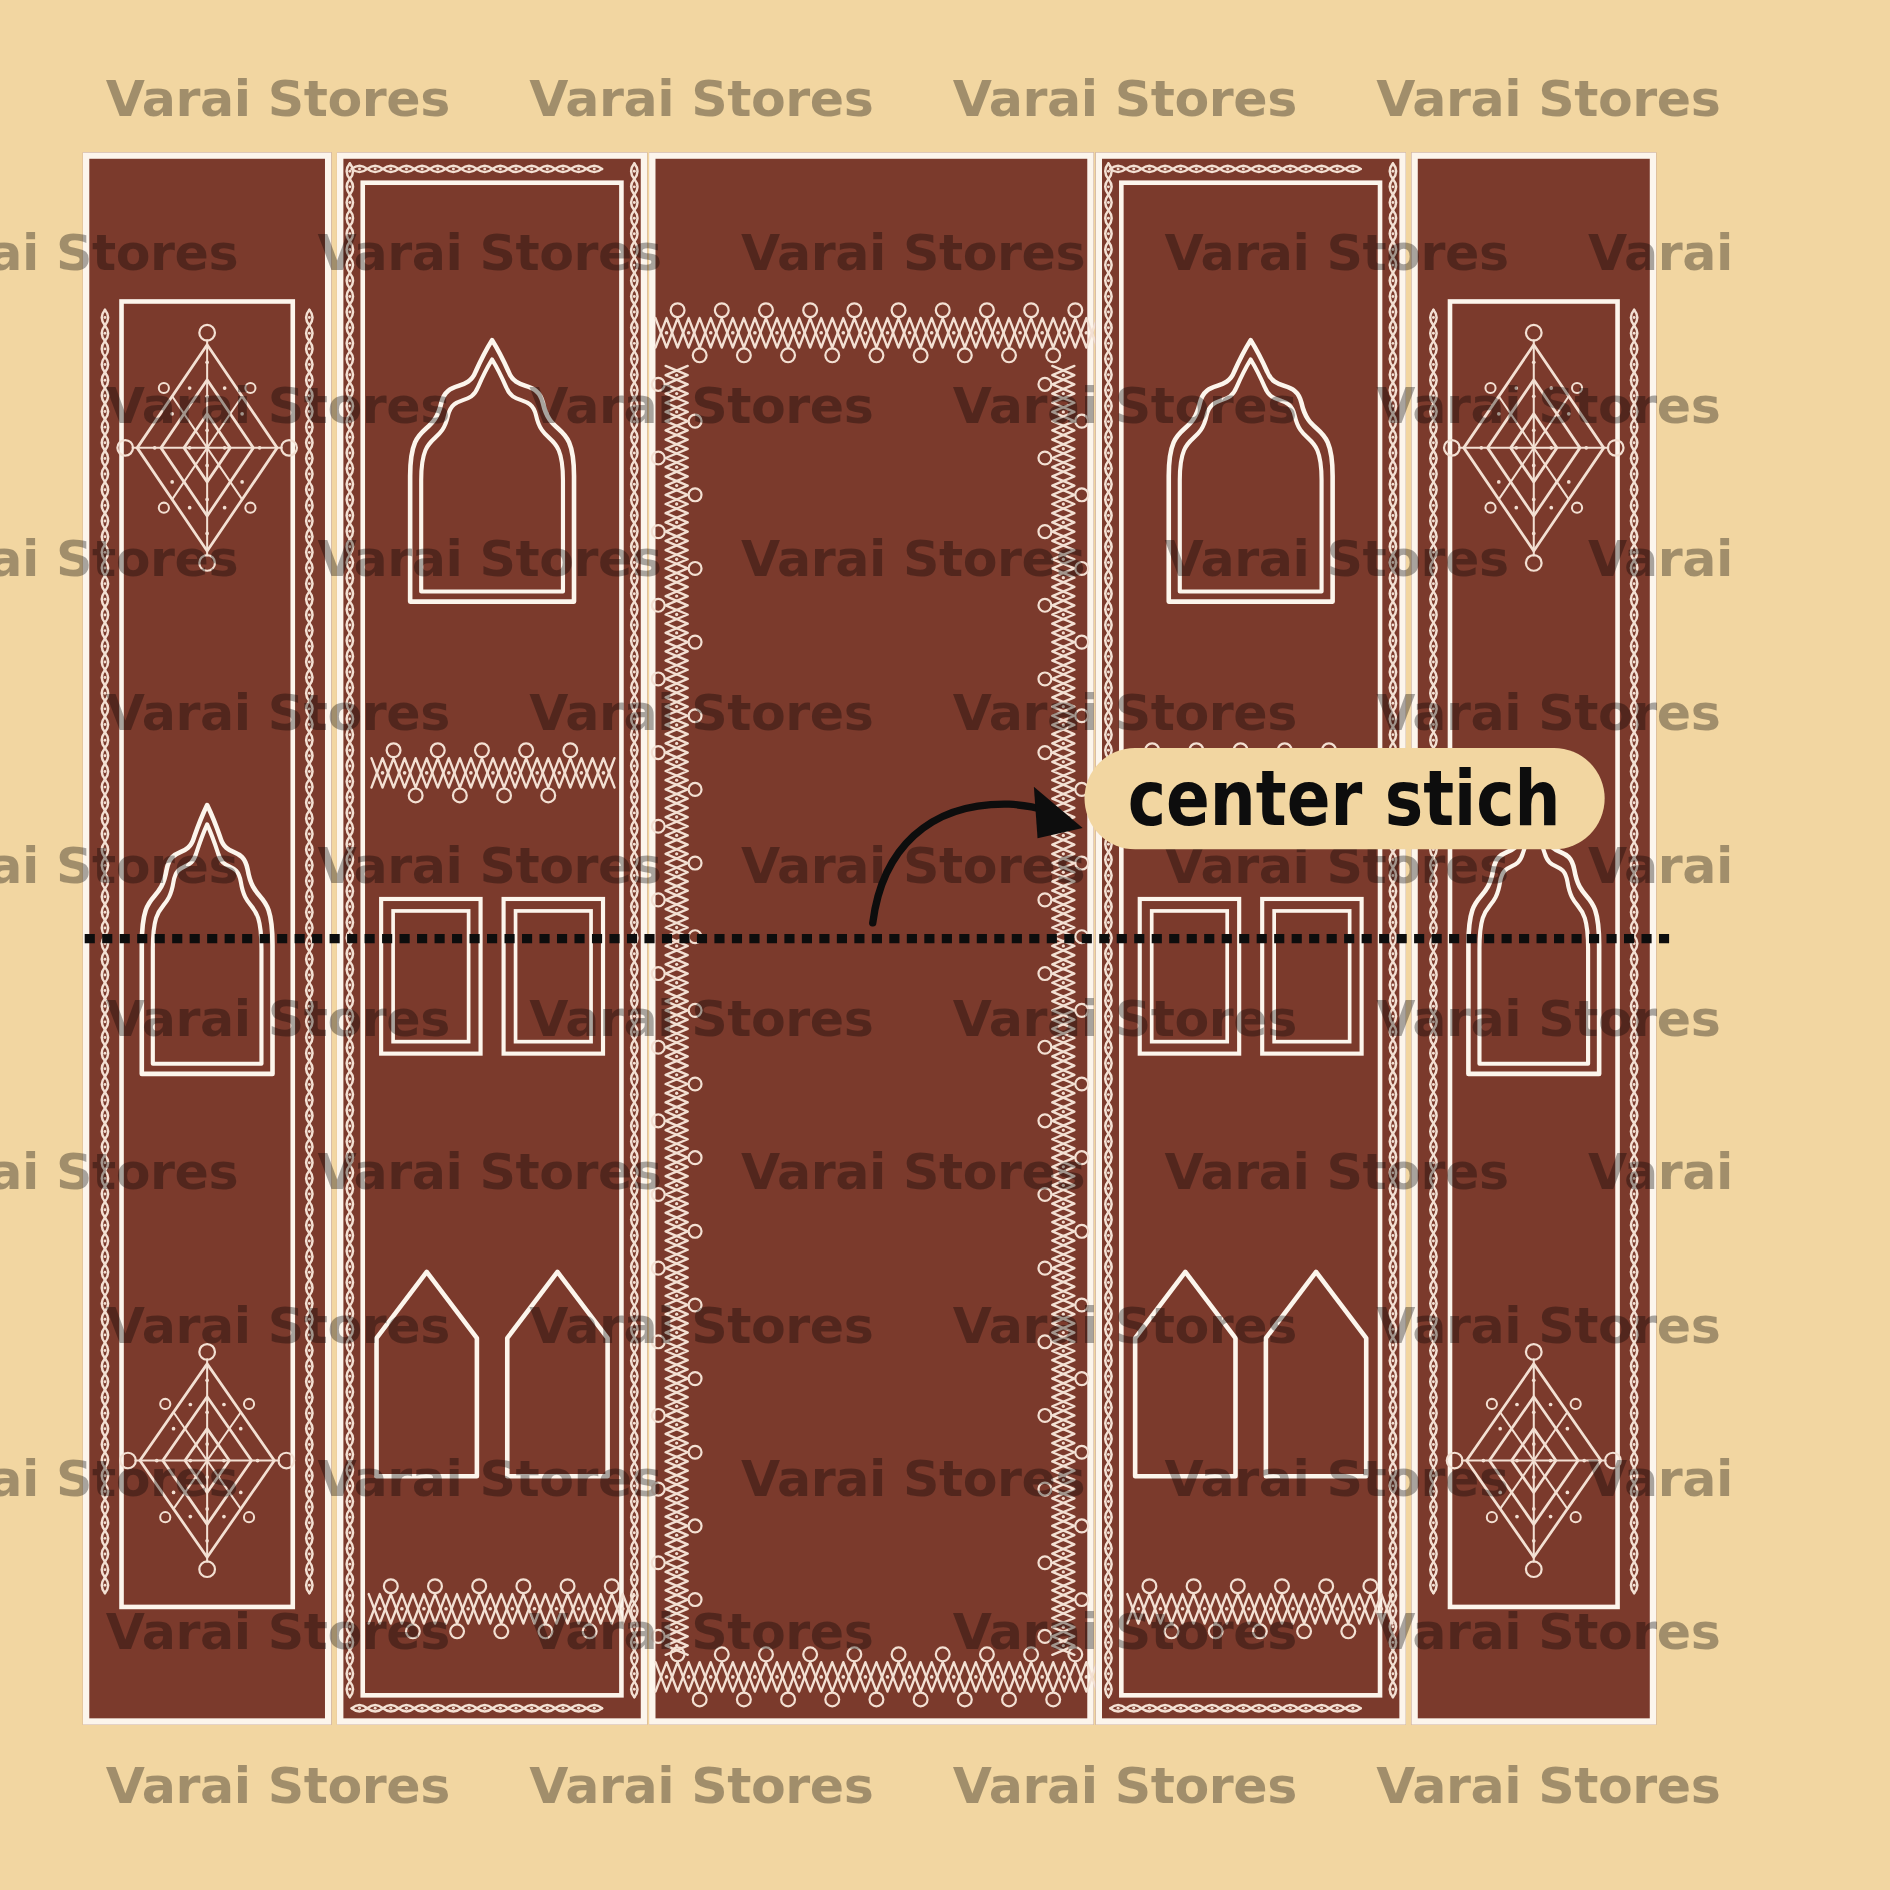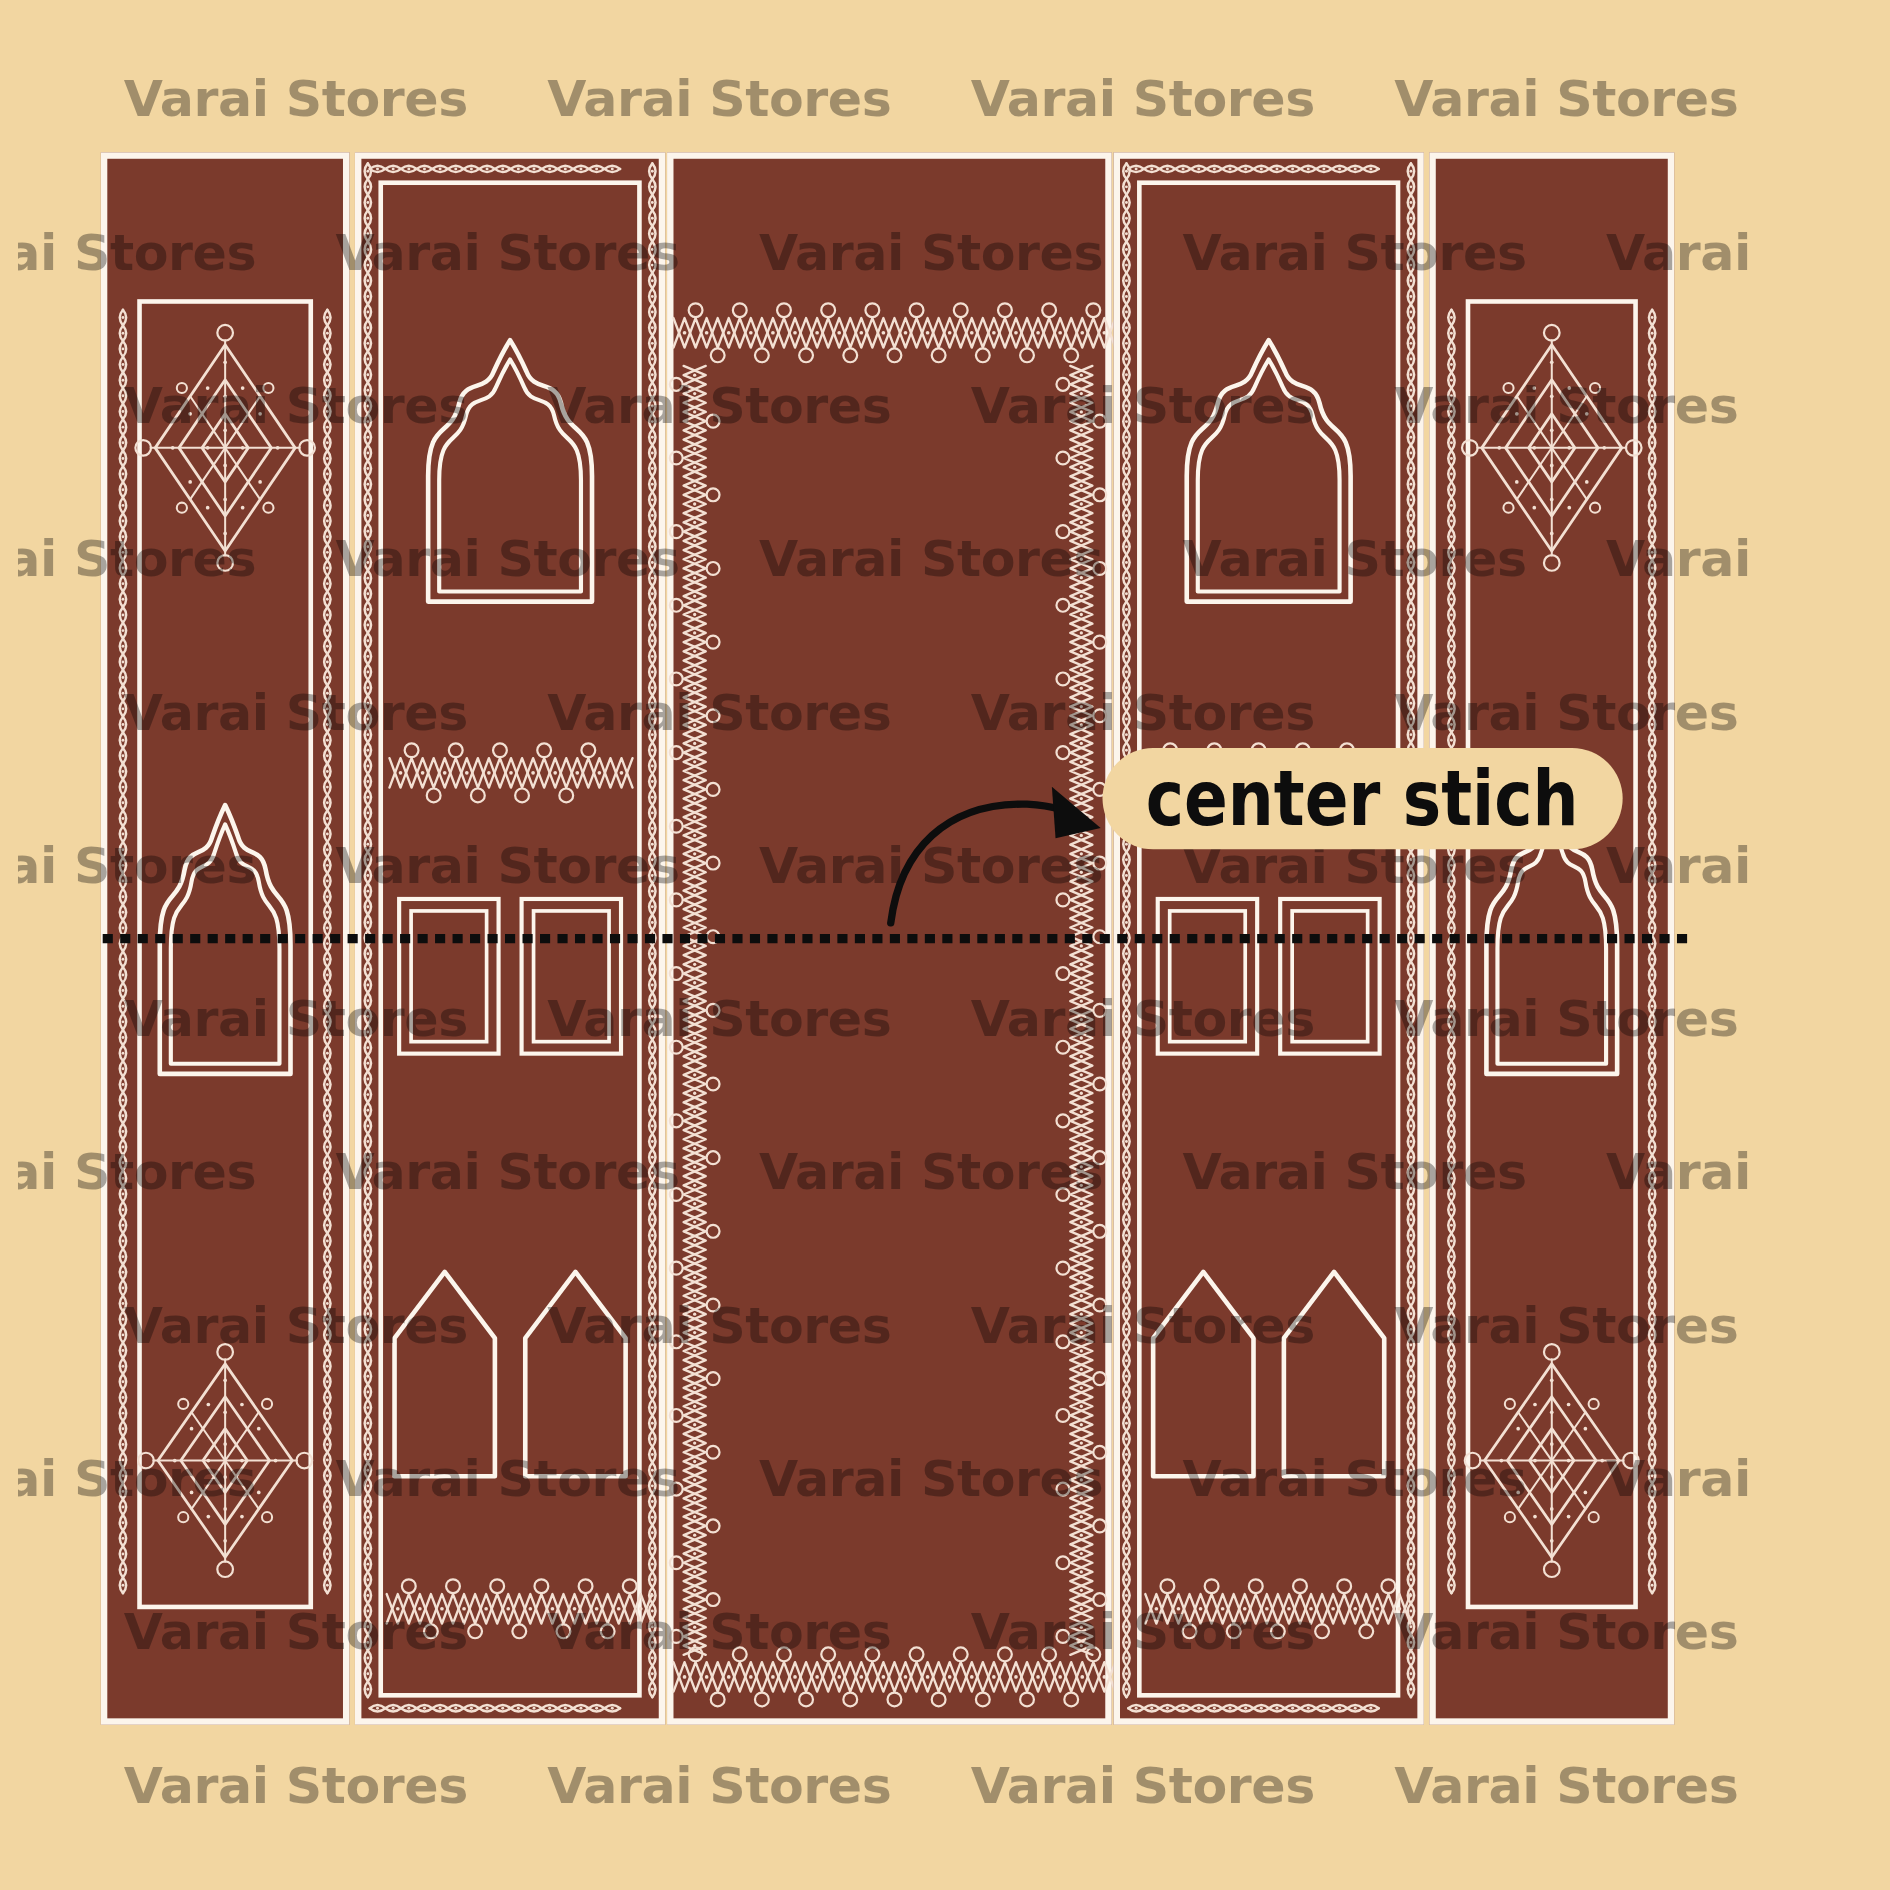--- a/index.html
+++ b/index.html
@@ -1,17 +1,17 @@
 <!DOCTYPE html>
 <html><head>
 <meta charset="utf-8">
 <style>
   html,body{margin:0;padding:0;background:#F2D6A1;}
   .stage{width:1740px;height:1890px;position:relative;overflow:hidden;
-         font-family:"DejaVu Sans","Liberation Sans",sans-serif;margin-left:18px;}
+         font-family:"DejaVu Sans","Liberation Sans",sans-serif;}
   svg{display:block;width:100%;height:100%;}
   text{font-family:"DejaVu Sans","Liberation Sans",sans-serif;}
 </style>
 </head>
 <body>
 
 <div class="stage">
   <svg id="art" viewBox="0 0 1890 1890">
     <rect id="bg" x="0" y="0" width="1890" height="1890" fill="#F2D6A1"></rect>
     <g id="panels">

